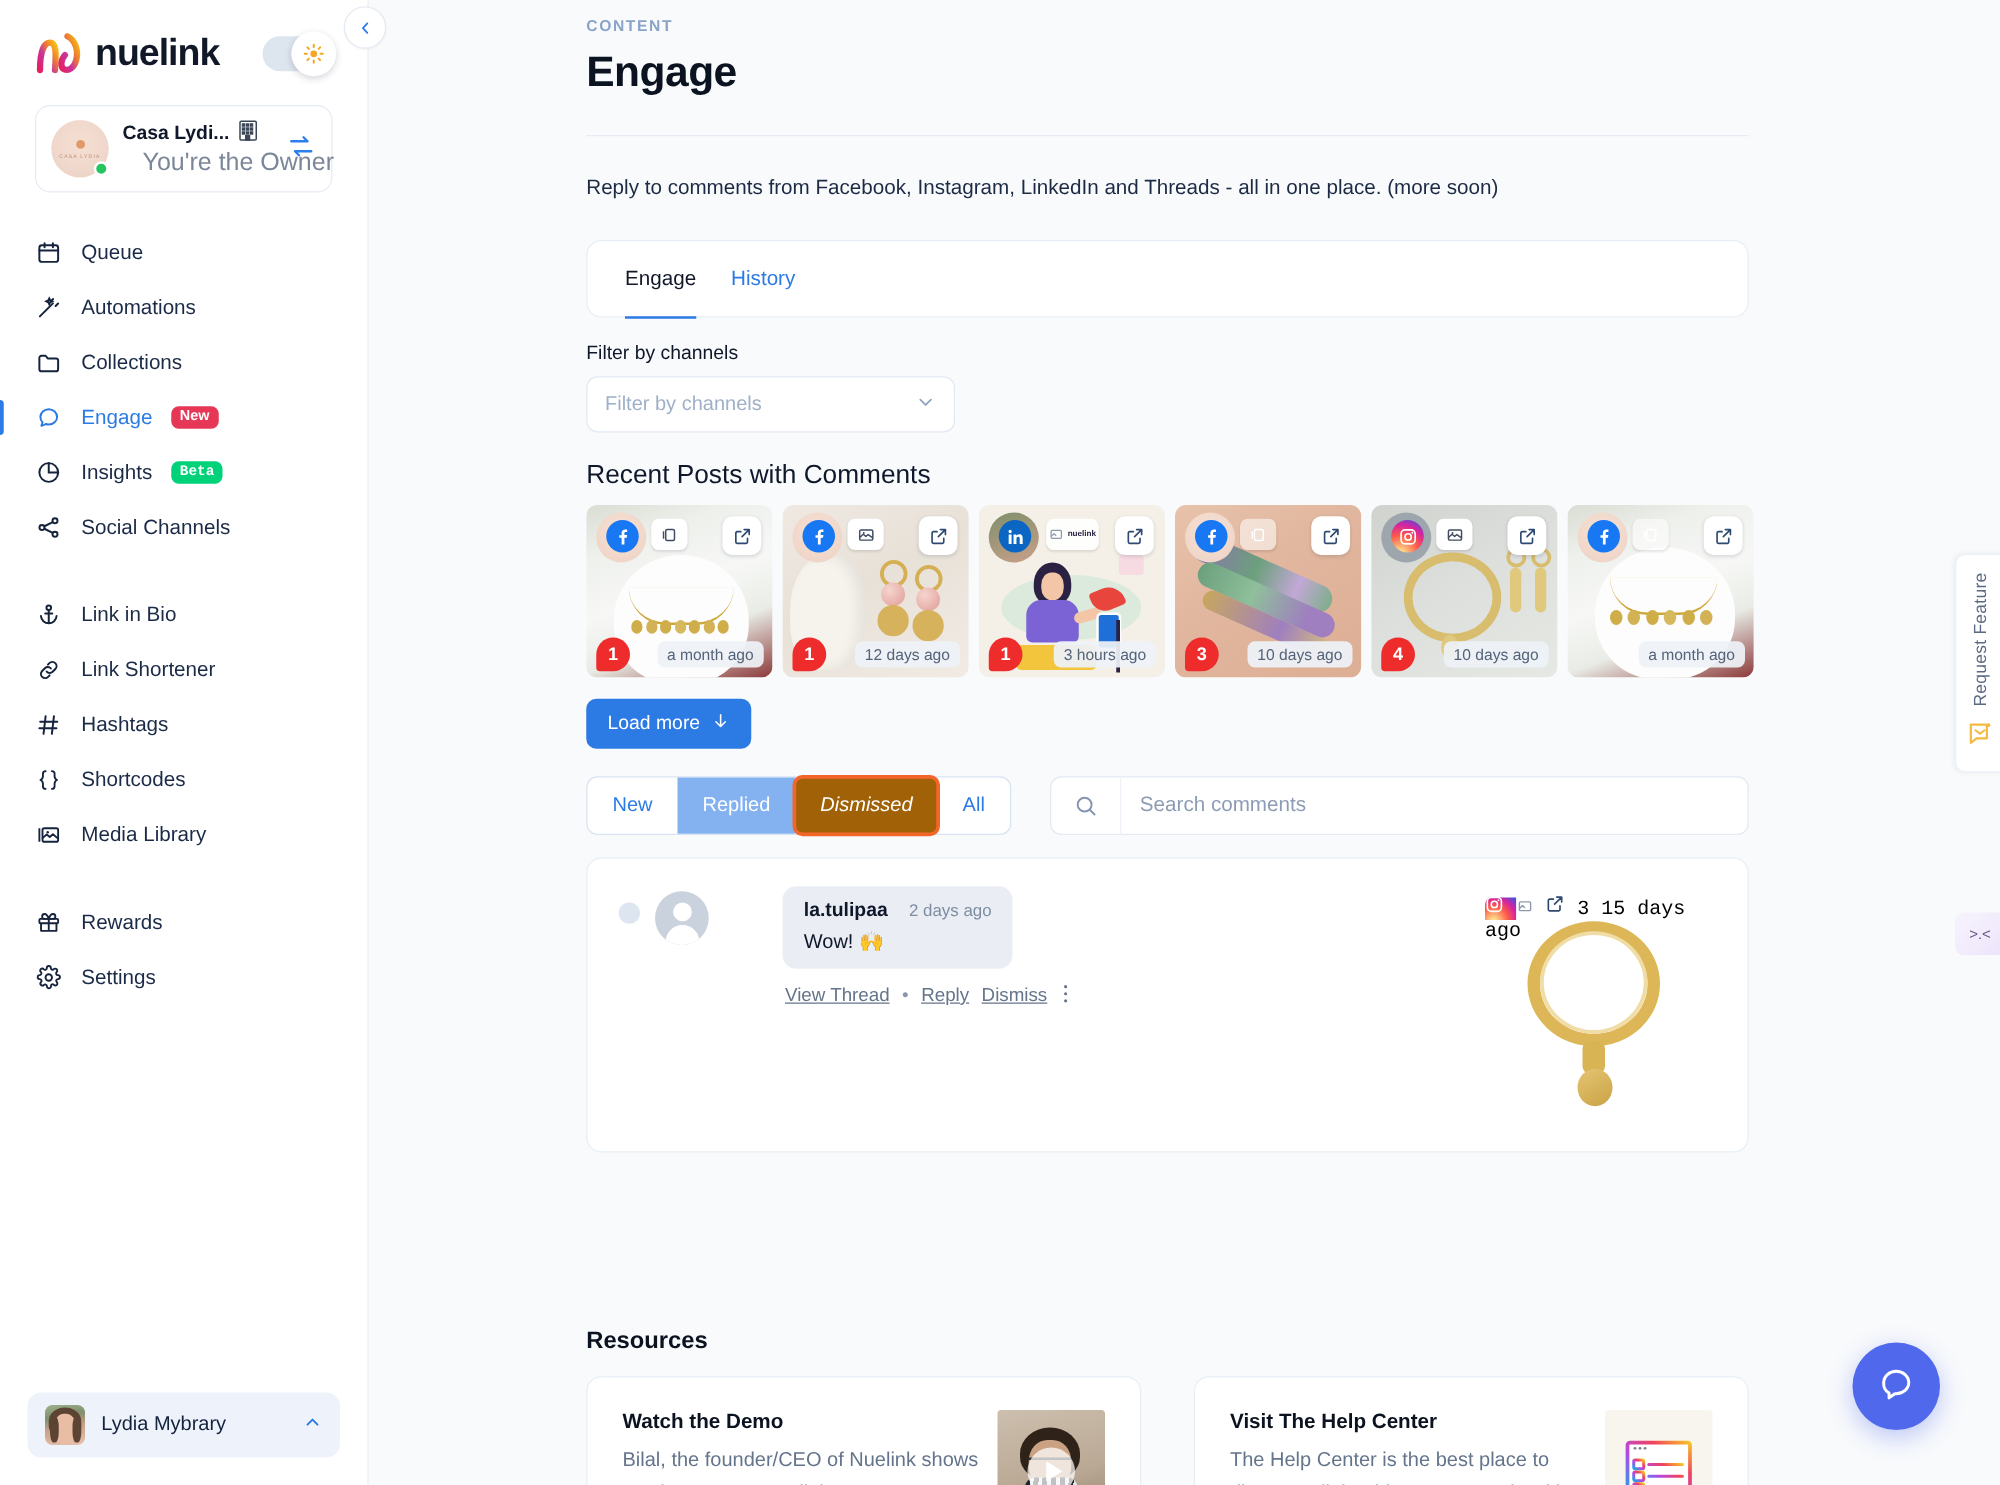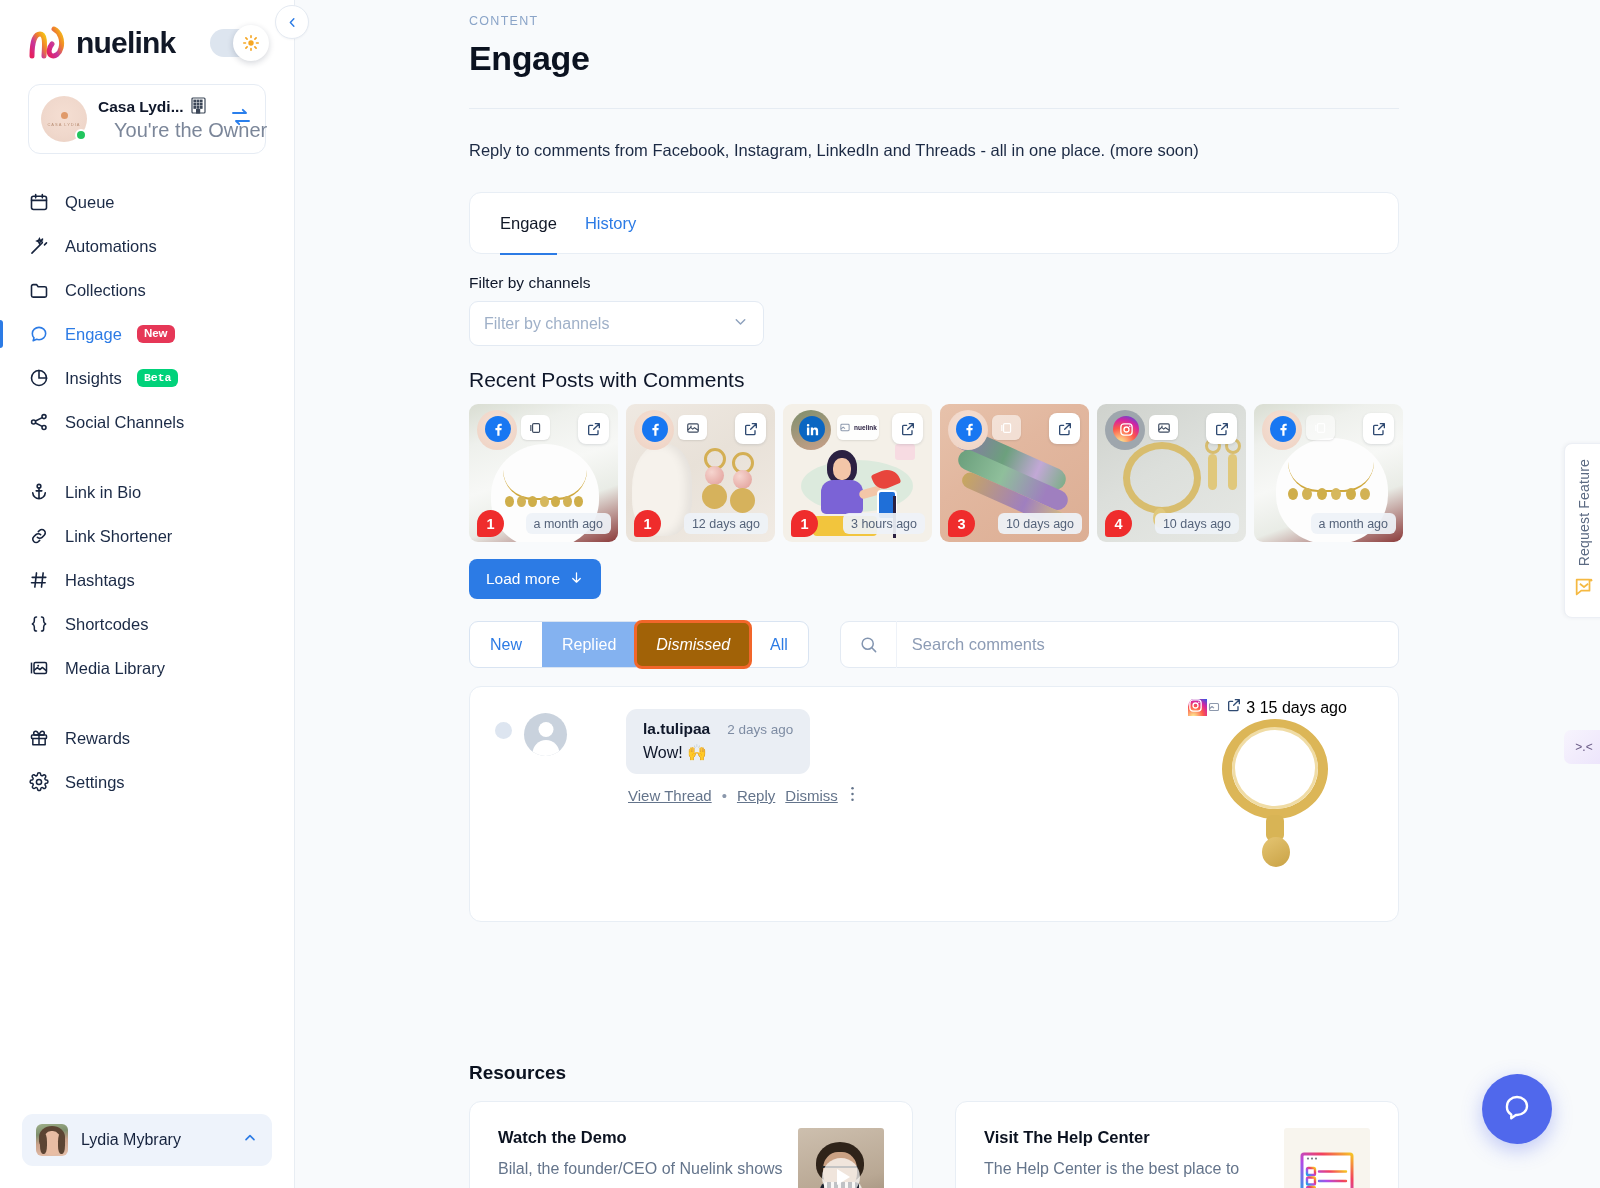--- a/index.html
+++ b/index.html
@@ -92,21 +92,21 @@
   .sb-user-av .hair { position:absolute; left:3px; top:2px; width:26px; height:22px; border-radius:50% 50% 30% 30%;
     background:#5c4433; }
   .sb-user-av .hair2 { position:absolute; left:4px; top:9px; width:7px; height:21px; background:#5c4433; border-radius:40%;}
   .sb-user-av .hair3 { position:absolute; right:3px; top:9px; width:7px; height:21px; background:#5c4433; border-radius:40%;}
   .sb-user-name { flex:1 1 auto; font-size:16px; color:#15223d; }
 
   
   .main { flex:1 1 auto; height:1188px; overflow:hidden; background:#f8fafc; position:relative; }
   .main-inner { padding: 8px 0 0 0; }
   .content-wrap { width: 930px; margin-left: 174px; }
-  .eyebrow { font-size:12.5px; letter-spacing:1.3px; font-weight:400; color:#8aa4c8; text-transform:uppercase; margin-top:6px;}
+  .eyebrow { font-size:12.5px; letter-spacing:1.3px; font-weight:700; color:#8aa4c8; text-transform:uppercase; margin-top:6px;}
   .page-title { font-size: 34px; font-weight: 700; color:#0b1220; margin-top: 11px; letter-spacing:-0.4px;}
   .hr { height:1px; background:#e6ecf3; margin-top: 30px; }
   .lede { font-size:16.5px; color:#1c2a44; margin-top: 32px; }
 
   .tabs-card { margin-top: 32px; background:#fff; border:1px solid #e8eef5; border-radius: 12px;
     height: 62px; display:flex; align-items:center; padding: 0 30px; position:relative; }
   .tab { font-size:16.5px; color:#111827; margin-right:28px; cursor:pointer; position:relative; height:62px; display:flex; align-items:center;}
   .tab.link { color:#2c7be5; }
   .tab.active::after { content:""; position:absolute; left:0; right:0; bottom:-1px; height:2.5px; background:#2c7be5; }
 
@@ -184,21 +184,21 @@
   .bubble-head { display:flex; align-items:baseline; gap:17px; }
   .c-name { font-size:15.5px; font-weight:700; color:#0f172a; }
   .c-time { font-size:13.5px; color:#7e8ca3; }
   .c-text { font-size:16px; color:#0f172a; margin-top:5px; }
   .c-actions { display:flex; align-items:center; gap:10px; margin-top:11px; padding-left:2px;}
   .c-actions a { font-size:15px; color:#64748b; text-decoration:underline; cursor:pointer; }
   .c-actions .dot { color:#8a97ab; font-size:15px; }
   .kebab { color:#64748b; cursor:pointer; margin-left:2px; letter-spacing:0; font-size:17px; line-height:1;}
 
   .c-post {
-    position:absolute; right: 34px; top: 10px; width: 176px; height: 176px; border-radius:10px; overflow:hidden; cursor:pointer;
+    position:absolute; right: 34px; top: 28px; width: 176px; height: 176px; border-radius:10px; overflow:hidden; cursor:pointer;font-family:Liberation Mono, monospace;
   }
 
   .resources-title { font-size:19px; font-weight:700; color:#0b1220; margin-top: 0; }
   .res-grid { display:flex; gap:42px; margin-top: 17px; }
   .res-card { flex:1 1 0; background:#fff; border:1px solid #e8eef5; border-radius:12px; padding: 26px 28px; display:flex; gap:14px; cursor:pointer; min-height:160px;}
   .res-text { flex:1 1 auto; }
   .res-h { font-size:16.5px; font-weight:700; color:#0b1220; }
   .res-p { font-size:16px; color:#64748b; line-height:1.63; margin-top:9px; }
   .res-thumb { flex:0 0 86px; height:98px; border-radius:3px; overflow:hidden; position:relative; }
 

